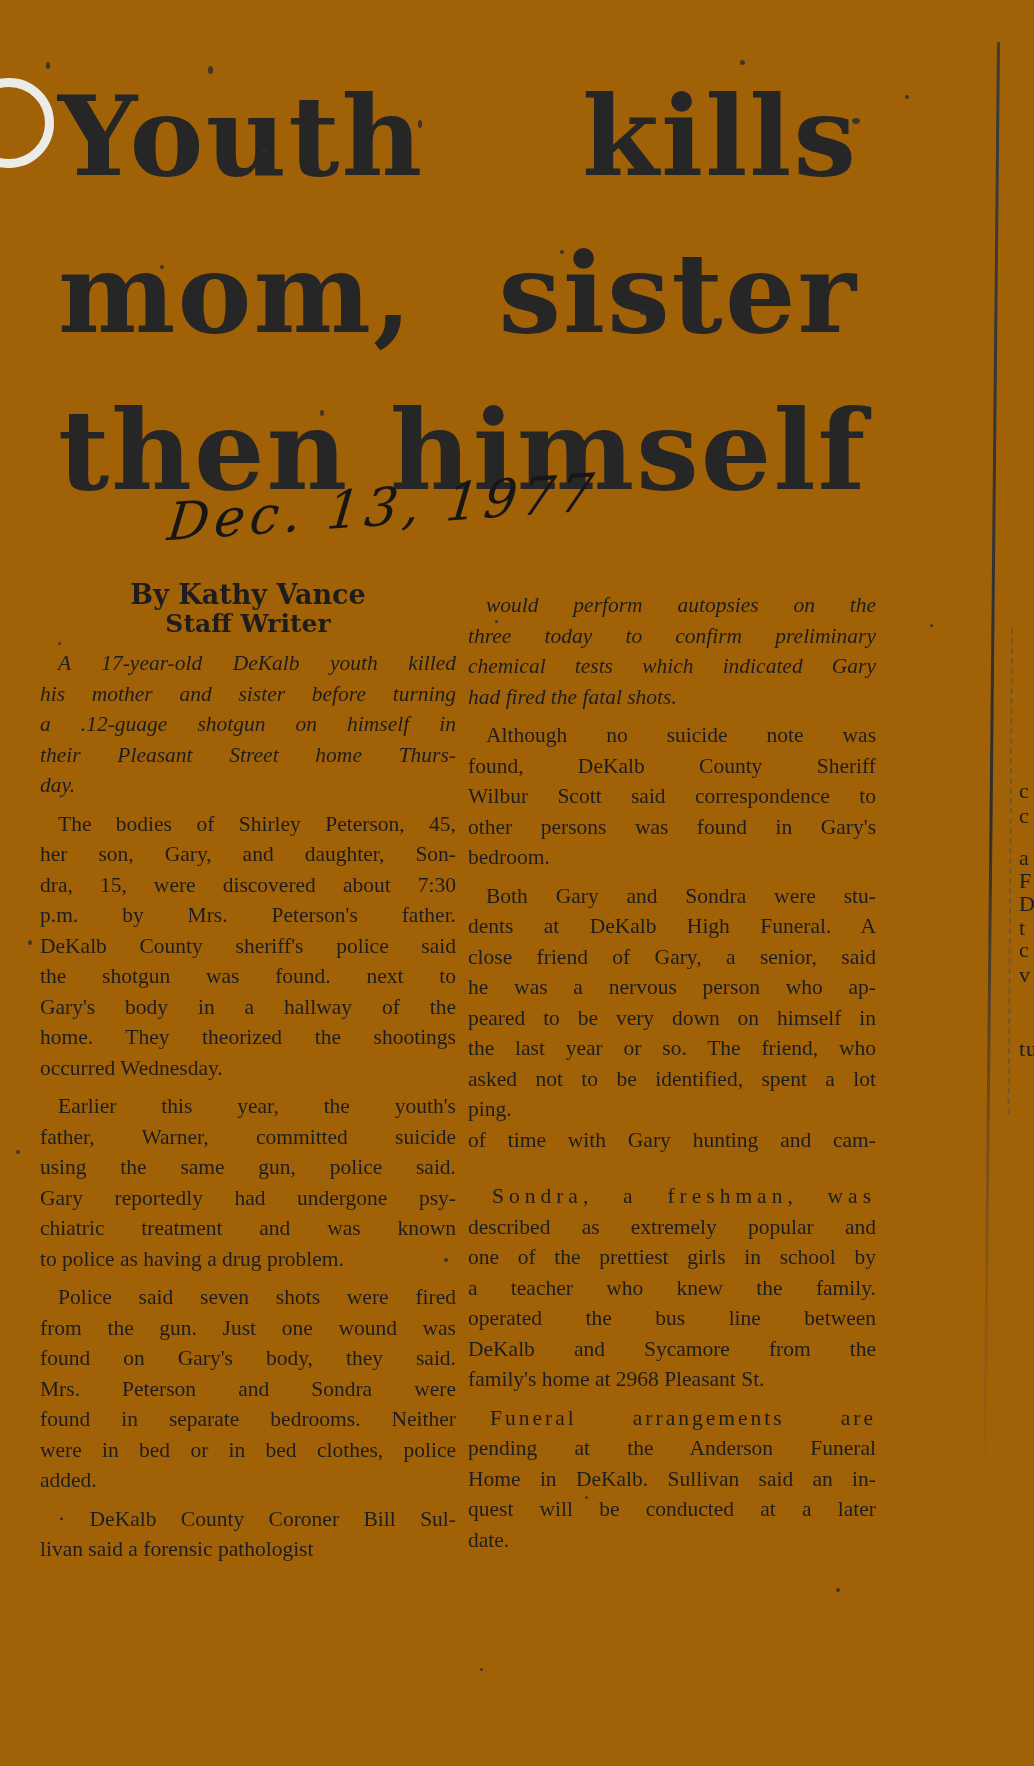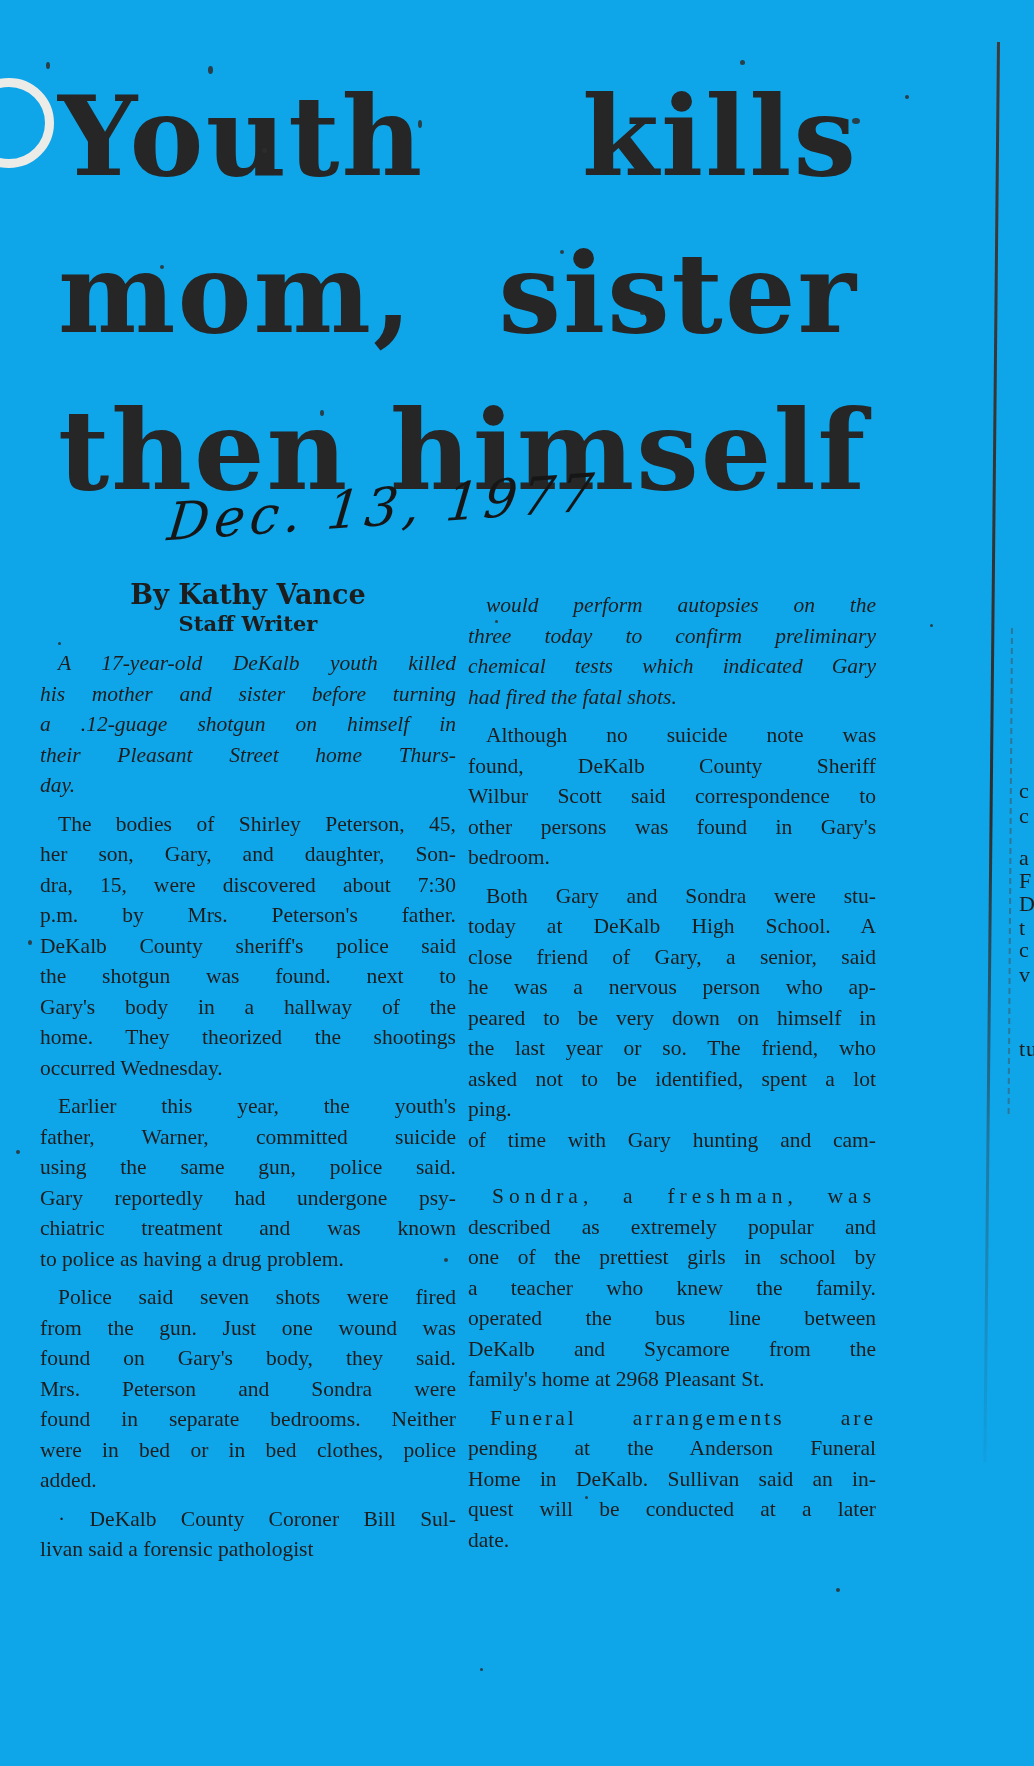--- a/index.html
+++ b/index.html
@@ -5,21 +5,21 @@
   html,body{margin:0;padding:0;}
   body{
     width:1034px;height:1766px;
     background:#ffffff;
     font-family:"Liberation Serif", serif;
     position:relative;
     overflow:hidden;
   }
   .page{
     position:absolute;inset:0;
-    background:#0ea5e9;
+    background:#a16207;
   }
   
   .hole-arc{
     position:absolute;left:-36px;top:78px;width:72px;height:72px;
     border-radius:50%;border:9px solid #ebebe8;background:transparent;
   }
   
   #headline{
     position:absolute;left:58px;top:58px;width:800px;margin:0;
     font-family:"DejaVu Serif", serif;
@@ -55,21 +55,21 @@
   }
   #col-left{left:40px;width:416px;}
   #col-right{left:468px;width:408px;}
   .byline{
     text-align:center;
     font-family:"DejaVu Serif", serif;
     font-weight:700;
     margin-bottom:6px;
   }
   .byline .author{font-size:27px;line-height:33px;}
-  .byline .role{font-size:21px;line-height:25px;}
+  .byline .role{font-size:25px;line-height:25px;}
   .para{margin-top:8px;}
   .para:first-child{margin-top:12px;font-style:italic;}
   .line{
     text-align:justify;
     text-align-last:justify;
   }
   .line.first{text-indent:18px;}
   .line.last{text-align-last:left;}
   
   #right-paras .para:nth-child(4){margin-top:26px;}
@@ -181,21 +181,21 @@
         </div>
         <div class="para">
           <div class="line first">Although no suicide note was</div>
           <div class="line">found, DeKalb County Sheriff</div>
           <div class="line">Wilbur Scott said correspondence to</div>
           <div class="line">other persons was found in Gary's</div>
           <div class="line last">bedroom.</div>
         </div>
         <div class="para">
           <div class="line first">Both Gary and Sondra were stu-</div>
-          <div class="line">today at DeKalb High School. A</div>
+          <div class="line">dents at DeKalb High Funeral. A</div>
           <div class="line">close friend of Gary, a senior, said</div>
           <div class="line">he was a nervous person who ap-</div>
           <div class="line">peared to be very down on himself in</div>
           <div class="line">the last year or so. The friend, who</div>
           <div class="line">asked not to be identified, spent a lot</div>
           <div class="line last">ping.</div>
           <div class="line">of time with Gary hunting and cam-</div>
         </div>
         <div class="para">
           <div class="line first">Sondra, a freshman, was</div>

